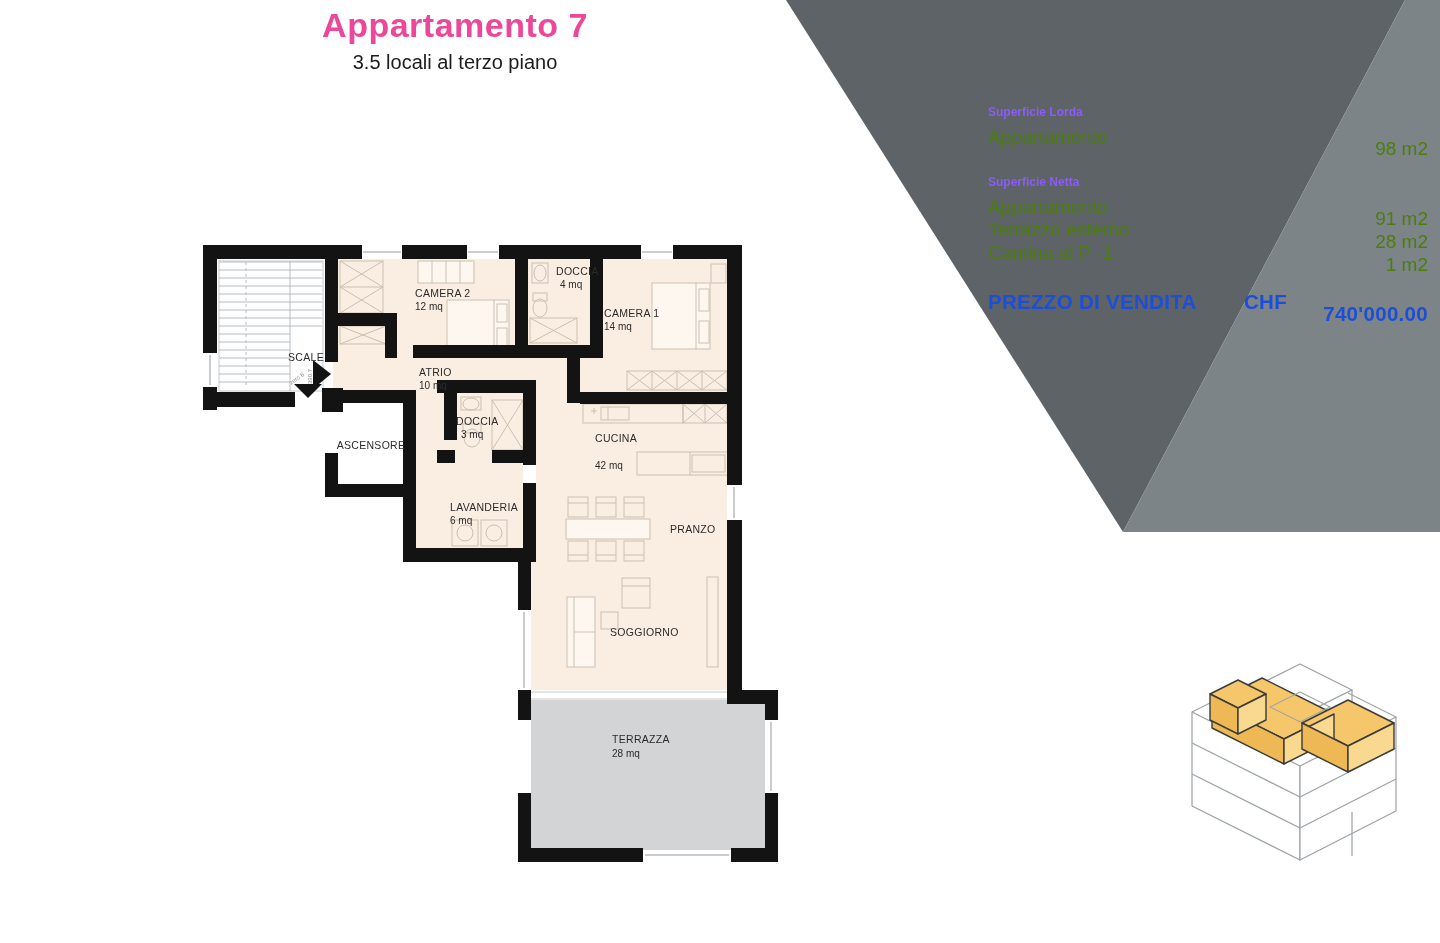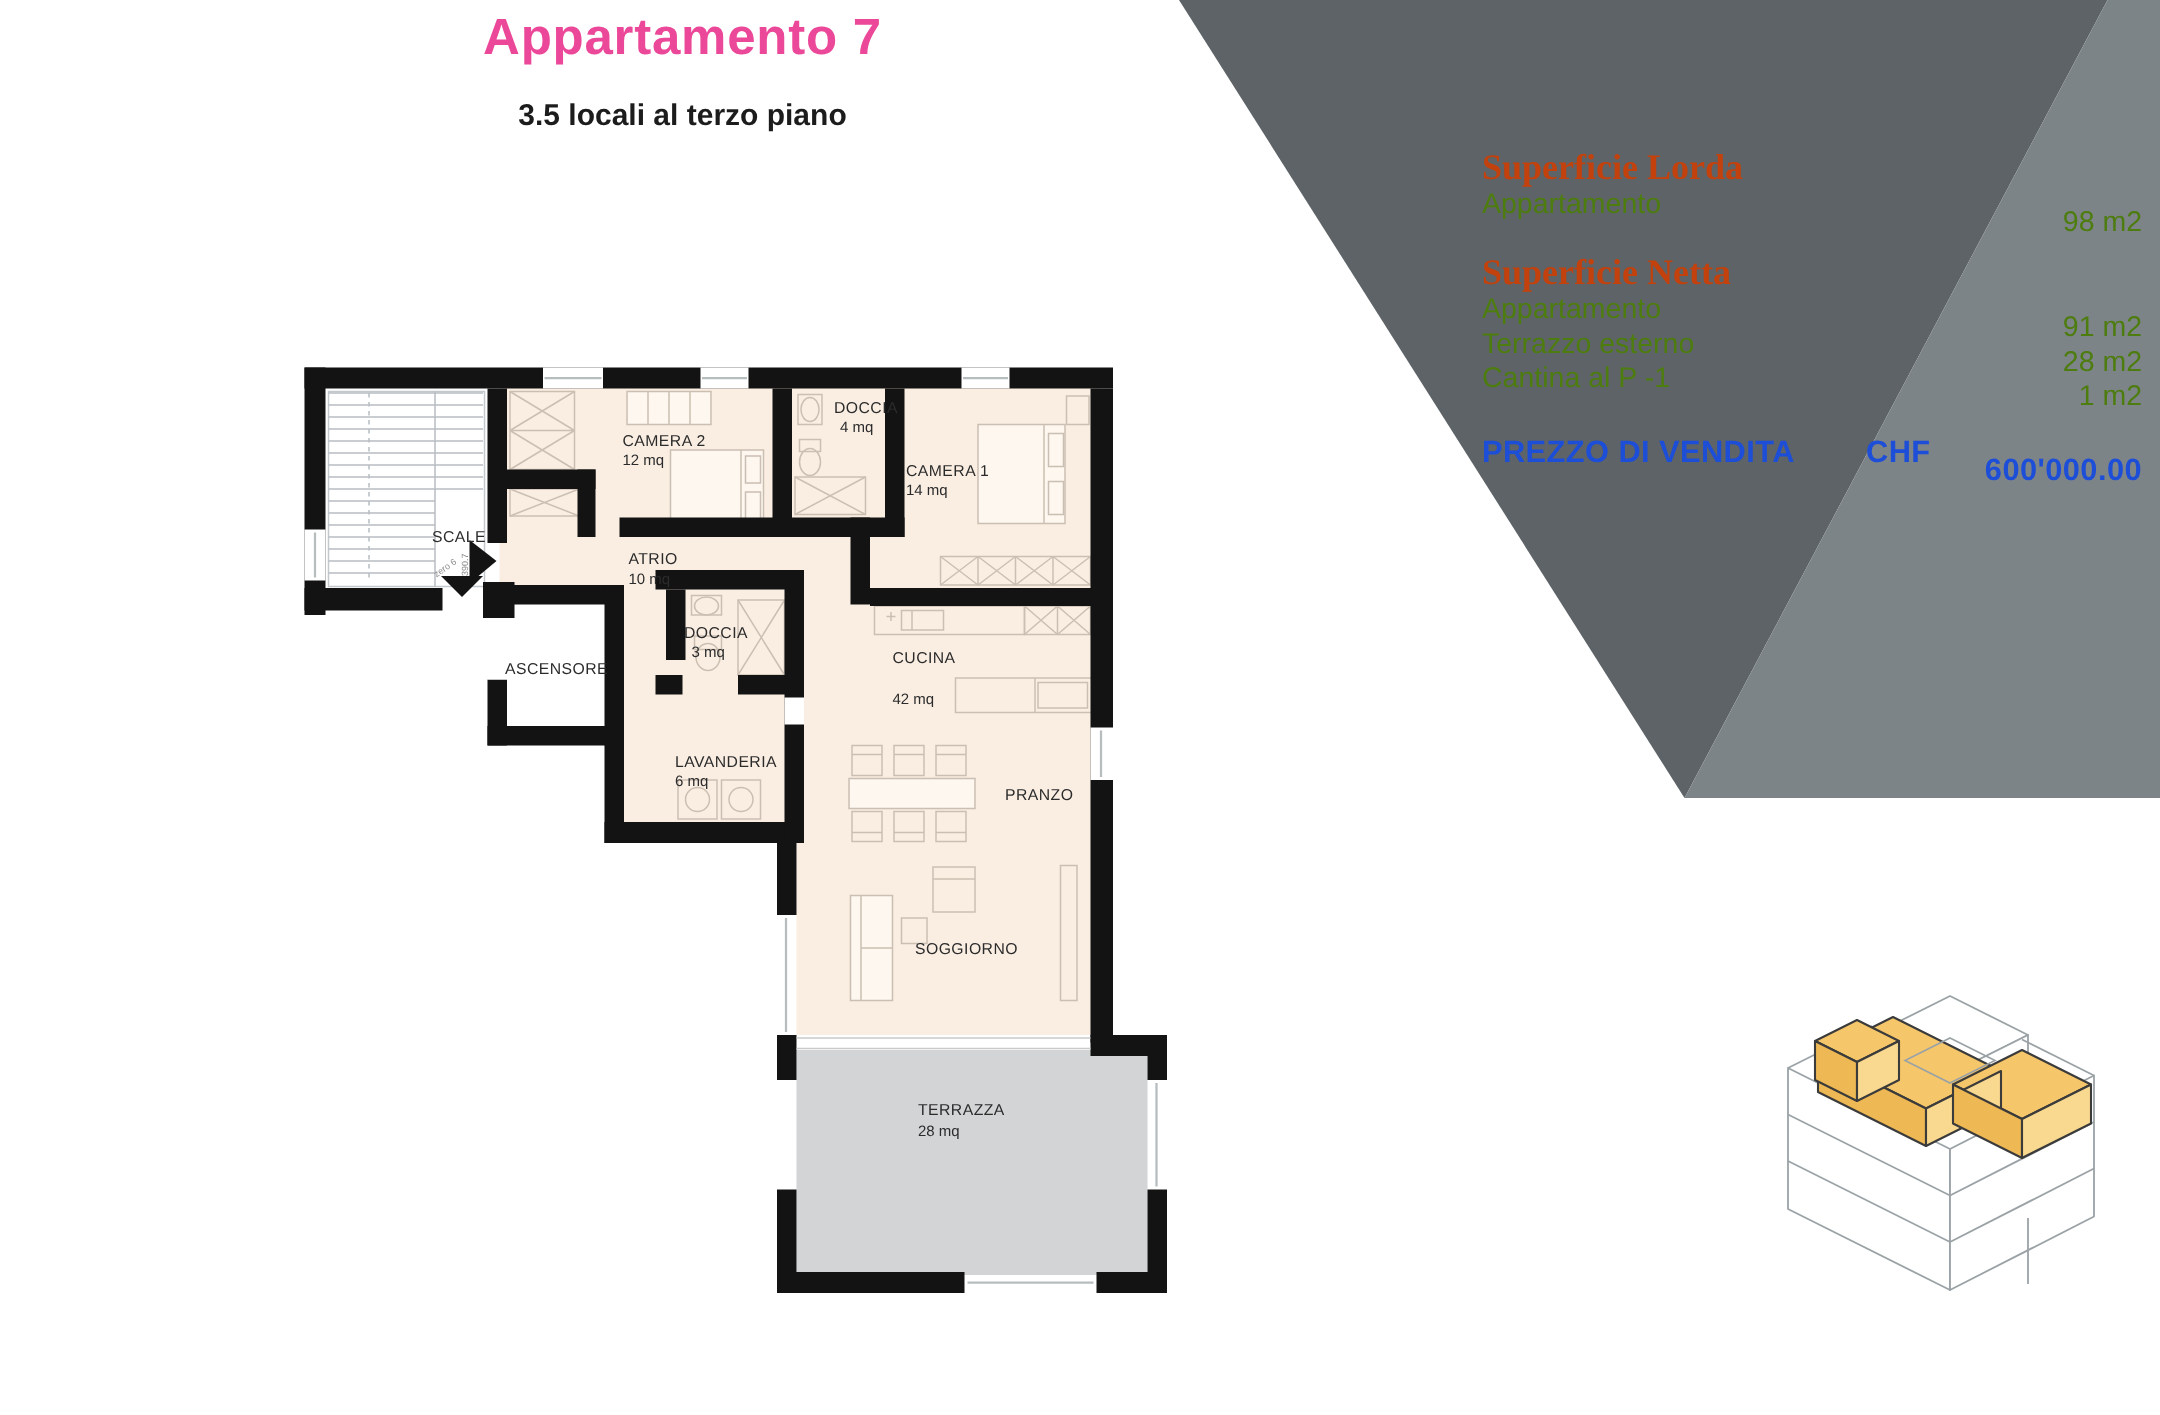--- a/index.html
+++ b/index.html
@@ -4,27 +4,27 @@
 <style>
   html,body{margin:0;padding:0;}
   body{
     width:1440px;height:943px;position:relative;overflow:hidden;
     background:#ffffff;font-family:"Liberation Sans",sans-serif;
   }
   .abs{position:absolute;}
   
   .title-wrap{left:235px;top:6px;width:440px;text-align:center;}
   .main-title{font-size:34px;font-weight:700;color:#ec4899;letter-spacing:0.5px;}
-  .sub-title{font-size:20px;font-weight:700;color:#1c1c1c;margin-top:21px;}
+  .sub-title{font-size:20px;font-weight:400;color:#1c1c1c;margin-top:6px;}
   
   .panel-line{position:absolute;left:988px;width:440px;display:flex;
     justify-content:space-between;color:#4d7c0f;font-size:19px;line-height:22px;}
   .panel-line .lbl{text-align:left;}
   .panel-line .val{text-align:right;margin-top:12px;}
-  .panel-header{font-weight:700;color:#c2410c;font-size:24px;font-family:Liberation Serif, serif;}
+  .panel-header{font-weight:700;color:#8b5cf6;font-size:12px;}
   .price-line{font-weight:700;color:#1d4ed8;font-size:20.5px;letter-spacing:0.3px;}
   .price-line .chf{position:absolute;left:256px;}
   svg text{font-family:"Liberation Sans",sans-serif;}
   .room-name{font-size:10.5px;fill:#2b2b2b;letter-spacing:0.3px;}
   .room-area{font-size:10px;fill:#2b2b2b;}
   .tiny-note{font-size:6px;fill:#8a8a8a;}
 </style>
 </head>
 <body>
 
@@ -299,15 +299,15 @@
     <span class="lbl">Terrazzo esterno</span>
     <span class="val">28 m2</span>
   </div>
   <div class="panel-line" style="top:242px">
     <span class="lbl">Cantina al P -1</span>
     <span class="val">1 m2</span>
   </div>
   <div class="panel-line price-line" style="top:291px">
     <span class="lbl">PREZZO DI VENDITA</span>
     <span class="chf">CHF</span>
-    <span class="val">600'000.00</span>
+    <span class="val">740'000.00</span>
   </div>
 </div>
 
 </body></html>

